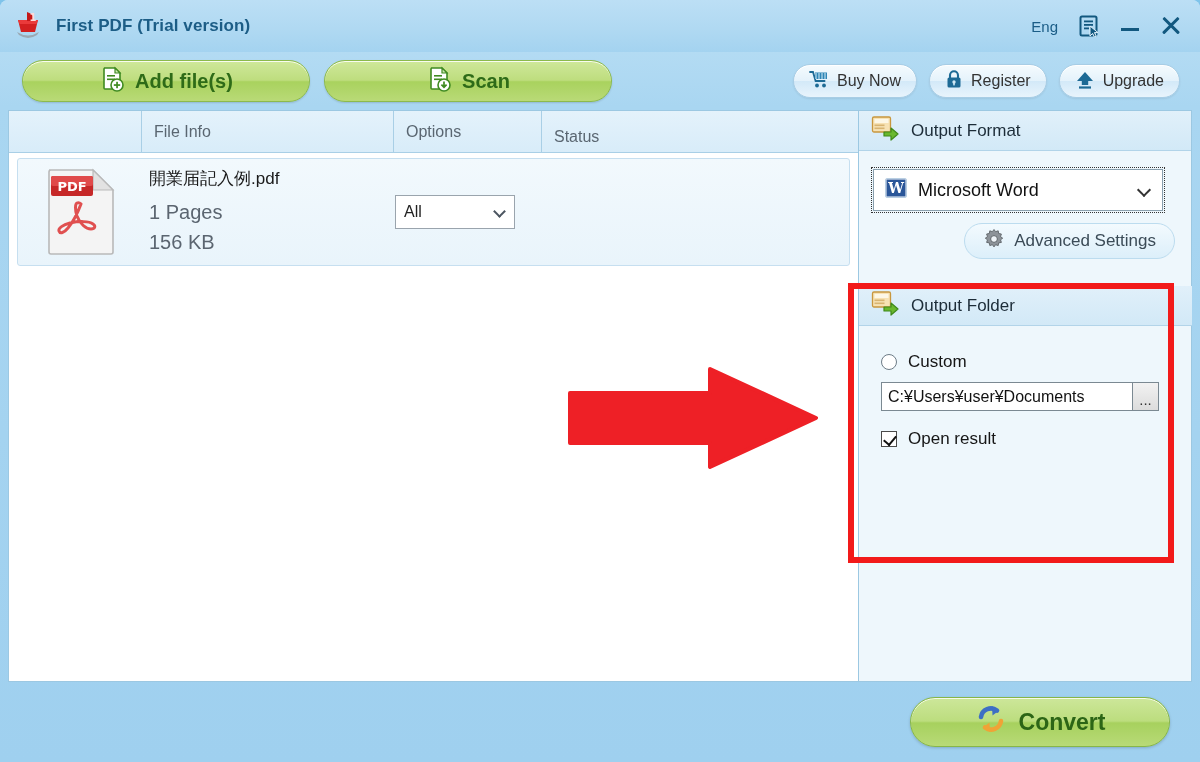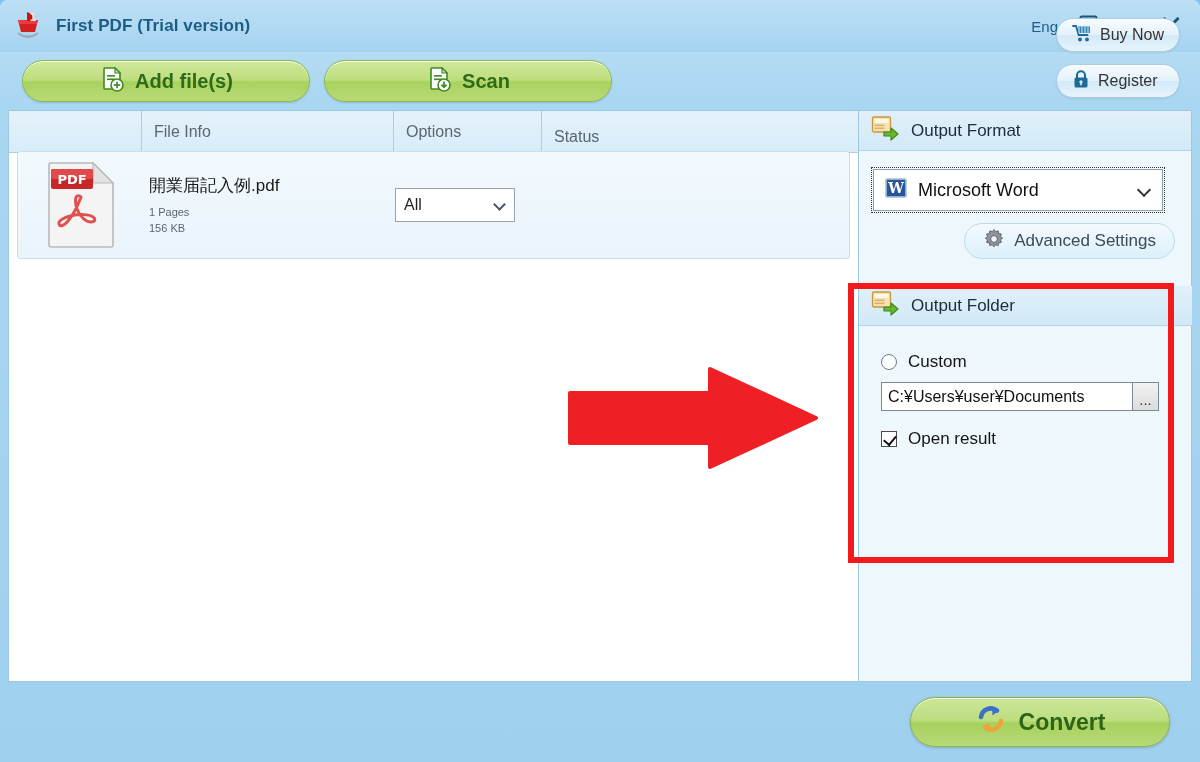--- a/index.html
+++ b/index.html
@@ -69,21 +69,21 @@
   #btn-scan { width: 288px; margin-left: 14px; }
 
   .pillbtn {
     height: 34px; border-radius: 17px; padding: 0 15px;
     background: linear-gradient(to bottom, #f5fbfe 0%, #e4f2fb 50%, #d3e9f8 51%, #e8f4fc 100%);
     border: 1px solid #a8cde5;
     box-shadow: 0 1px 2px rgba(0,0,0,.08), inset 0 1px 0 #fff;
     display: flex; align-items: center; gap: 8px;
     font-size: 16px; color: #333; cursor: default;
   }
-  #toolbar-right { margin-left: auto; display: flex; gap: 12px; padding-right: 12px; flex-direction: column; }
+  #toolbar-right { margin-left: auto; display: flex; gap: 12px; padding-right: 12px; }
 
   
   #content {
     position: absolute; left: 8px; top: 110px; width: 1184px; height: 572px;
     background: #fff;
     border: 1px solid #9cc8e2;
     display: flex;
   }
   #left-pane { width: 849px; height: 100%; background: #fff; position: relative; }
   #list-header {
@@ -95,30 +95,30 @@
   }
   .col { height: 100%; display: flex; align-items: center; padding-left: 12px;
          border-right: 1px solid #a9cfe6; }
   .col.last { border-right: none; margin-top: 10px; }
   #col-icon { width: 133px; }
   #col-fileinfo { width: 252px; }
   #col-options { width: 148px; }
   #col-status { flex: 1; }
 
   #file-row {
-    position: absolute; left: 8px; top: 40px; width: 833px; height: 108px;
+    position: absolute; left: 8px; top: 47px; width: 833px; height: 108px;
     background: linear-gradient(to bottom, #f2f9fd 0%, #e9f4fb 100%);
     border: 1px solid #c6dff0;
     border-radius: 3px;
     display: flex; align-items: center;
   }
   #pdf-icon-wrap { width: 125px; display:flex; justify-content:center; }
   #file-meta { width: 252px; padding-left: 6px; }
   #file-name { font-size: 17px; color: #1a1a1a; margin-bottom: 7px; }
-  .file-sub { font-size: 11px; color: #5b6570; line-height: 1.5; }
+  .file-sub { font-size: 20px; color: #5b6570; line-height: 1.5; }
   #opt-cell { width: 148px; display:flex; align-items:center; }
   .select-box {
     width: 120px; height: 34px; background: #fff; border: 1px solid #9aa4ad;
     display: flex; align-items: center; padding: 0 8px;
     font-size: 16px; color: #222; position: relative;
   }
   .select-box .chev {
     position: absolute; right: 10px; top: 11px;
     width: 9px; height: 9px; border-right: 2px solid #4b5560; border-bottom: 2px solid #4b5560;
     transform: rotate(45deg);

